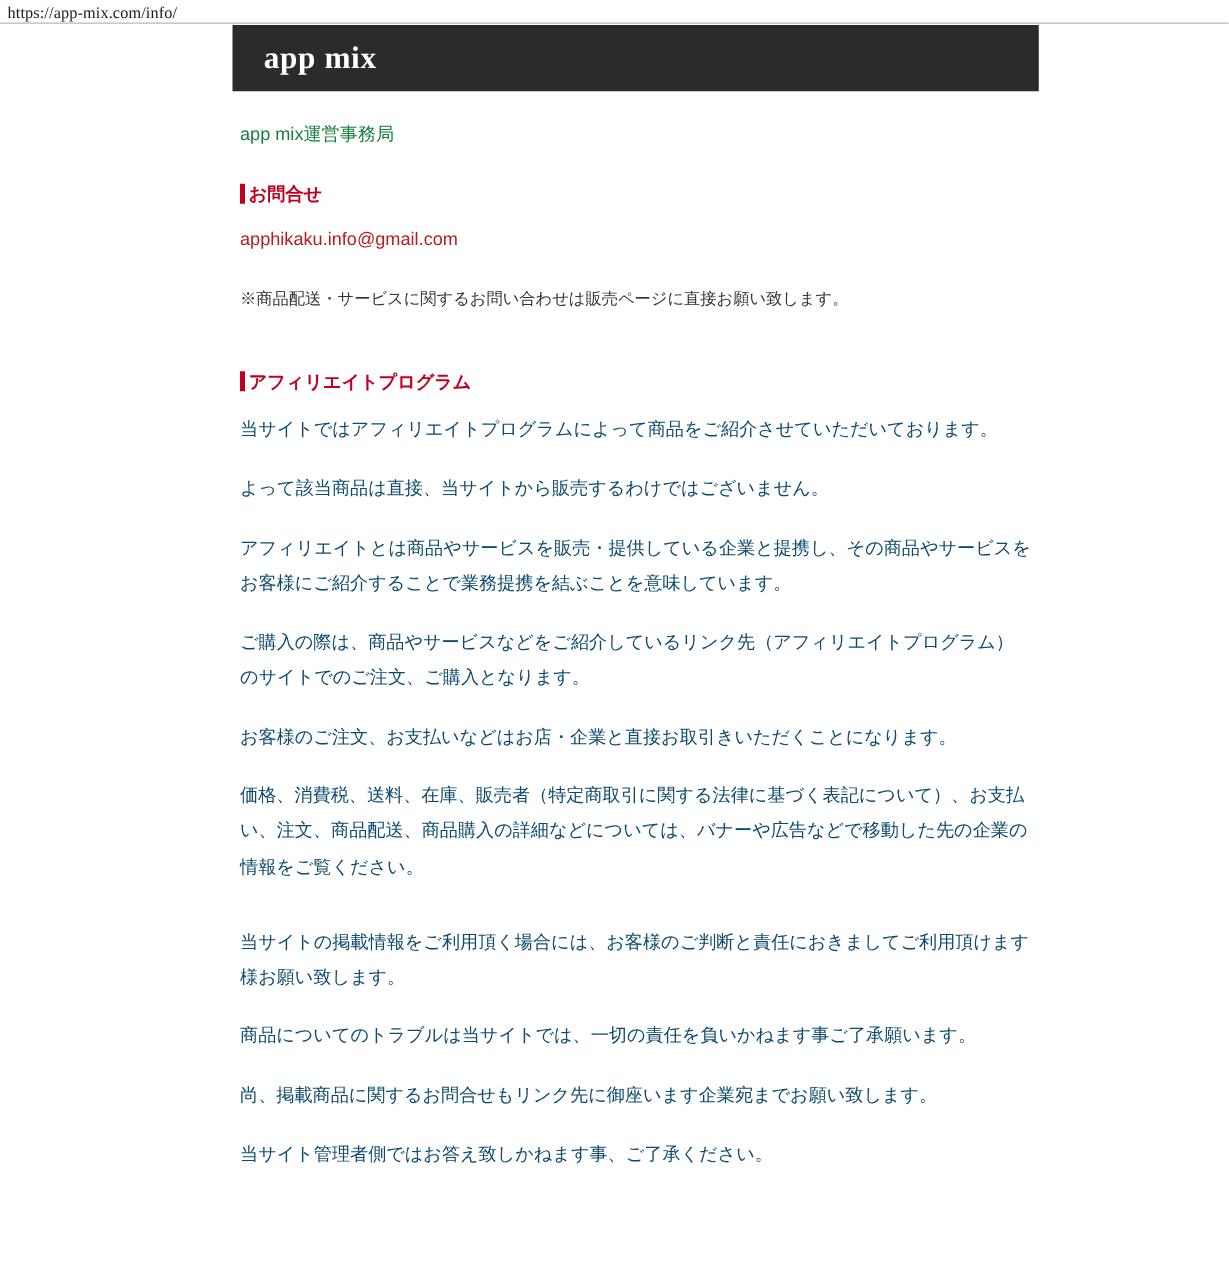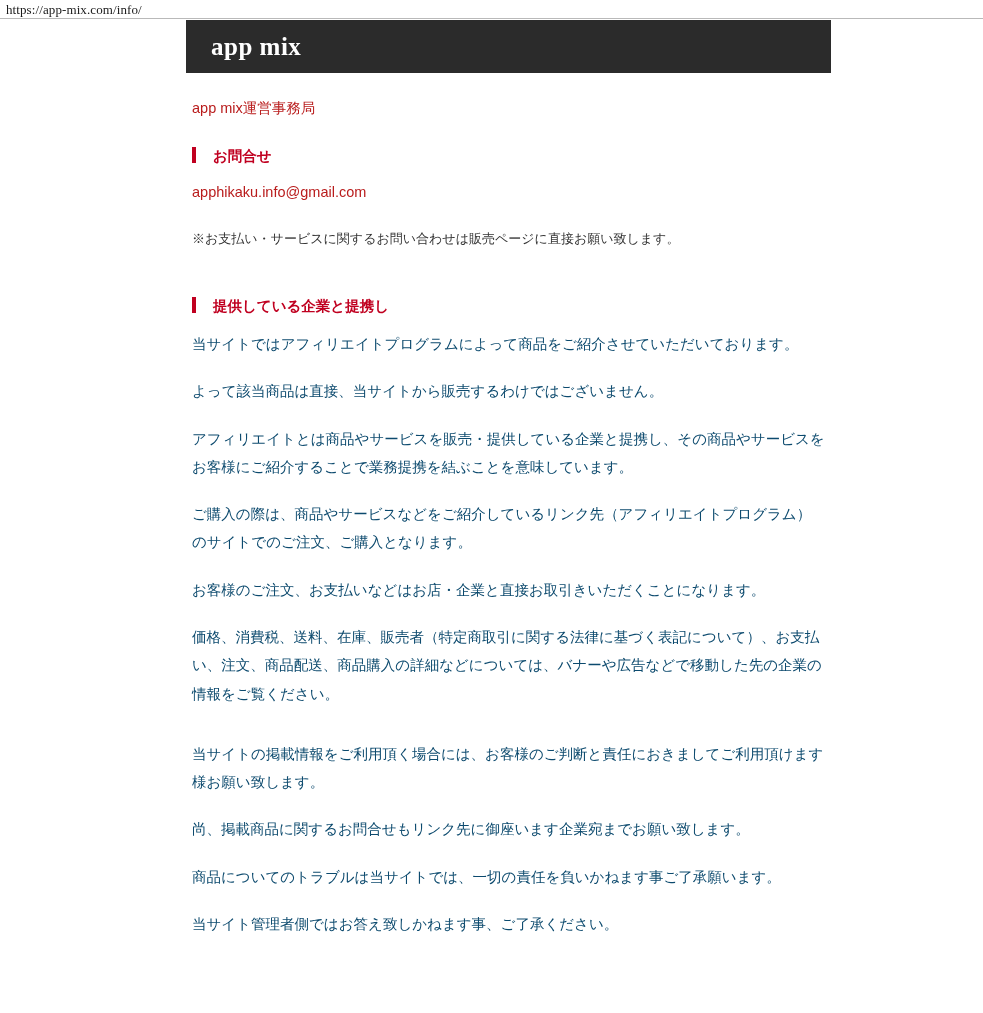--- a/index.html
+++ b/index.html
@@ -66,31 +66,31 @@
     letter-spacing: 0.5px;
   }
 
   
   .main {
     padding: 24px 6px 0 6px;
     box-sizing: border-box;
   }
   .org-line {
     font-size: 14.5px;
-    color: #b91c1c;
+    color: #15803d;
     margin: 0 0 26px 0;
     line-height: 1.6;
   }
 
   .section-heading {
     position: relative;
     color: #c00020;
     font-size: 14.5px;
     font-weight: bold;
-    padding-left: 21px;
+    padding-left: 7px;
     margin: 0 0 14px 0;
     line-height: 1.4;
   }
   .section-heading::before {
     content: "";
     position: absolute;
     left: 0;
     top: 1px;
     width: 4px;
     height: 16px;
@@ -137,38 +137,38 @@
       <div class="site-title">app mix</div>
     </div>
 
     <div class="main">
 
       <p class="org-line">app mix運営事務局</p>
 
       <div class="section tight">
         <div class="section-heading">お問合せ</div>
         <p class="email">apphikaku.info@gmail.com</p>
-        <p class="note">※お支払い・サービスに関するお問い合わせは販売ページに直接お願い致します。</p>
+        <p class="note">※商品配送・サービスに関するお問い合わせは販売ページに直接お願い致します。</p>
       </div>
 
       <div class="gap-lg"></div>
 
       <div class="section">
-        <div class="section-heading">提供している企業と提携し</div>
+        <div class="section-heading">アフィリエイトプログラム</div>
         <p class="body-text">当サイトではアフィリエイトプログラムによって商品をご紹介させていただいております。</p>
         <p class="body-text">よって該当商品は直接、当サイトから販売するわけではございません。</p>
         <p class="body-text">アフィリエイトとは商品やサービスを販売・提供している企業と提携し、その商品やサービスをお客様にご紹介することで業務提携を結ぶことを意味しています。</p>
         <p class="body-text">ご購入の際は、商品やサービスなどをご紹介しているリンク先（アフィリエイトプログラム）のサイトでのご注文、ご購入となります。</p>
         <p class="body-text">お客様のご注文、お支払いなどはお店・企業と直接お取引きいただくことになります。</p>
         <p class="body-text">価格、消費税、送料、在庫、販売者（特定商取引に関する法律に基づく表記について）、お支払い、注文、商品配送、商品購入の詳細などについては、バナーや広告などで移動した先の企業の情報をご覧ください。</p>
       </div>
 
       <div class="section">
         <p class="body-text">当サイトの掲載情報をご利用頂く場合には、お客様のご判断と責任におきましてご利用頂けます様お願い致します。</p>
+        <p class="body-text">商品についてのトラブルは当サイトでは、一切の責任を負いかねます事ご了承願います。</p>
         <p class="body-text">尚、掲載商品に関するお問合せもリンク先に御座います企業宛までお願い致します。</p>
-        <p class="body-text">商品についてのトラブルは当サイトでは、一切の責任を負いかねます事ご了承願います。</p>
         <p class="body-text">当サイト管理者側ではお答え致しかねます事、ご了承ください。</p>
       </div>
 
     </div>
 
   </div>
 </div>
 
 </body></html>

